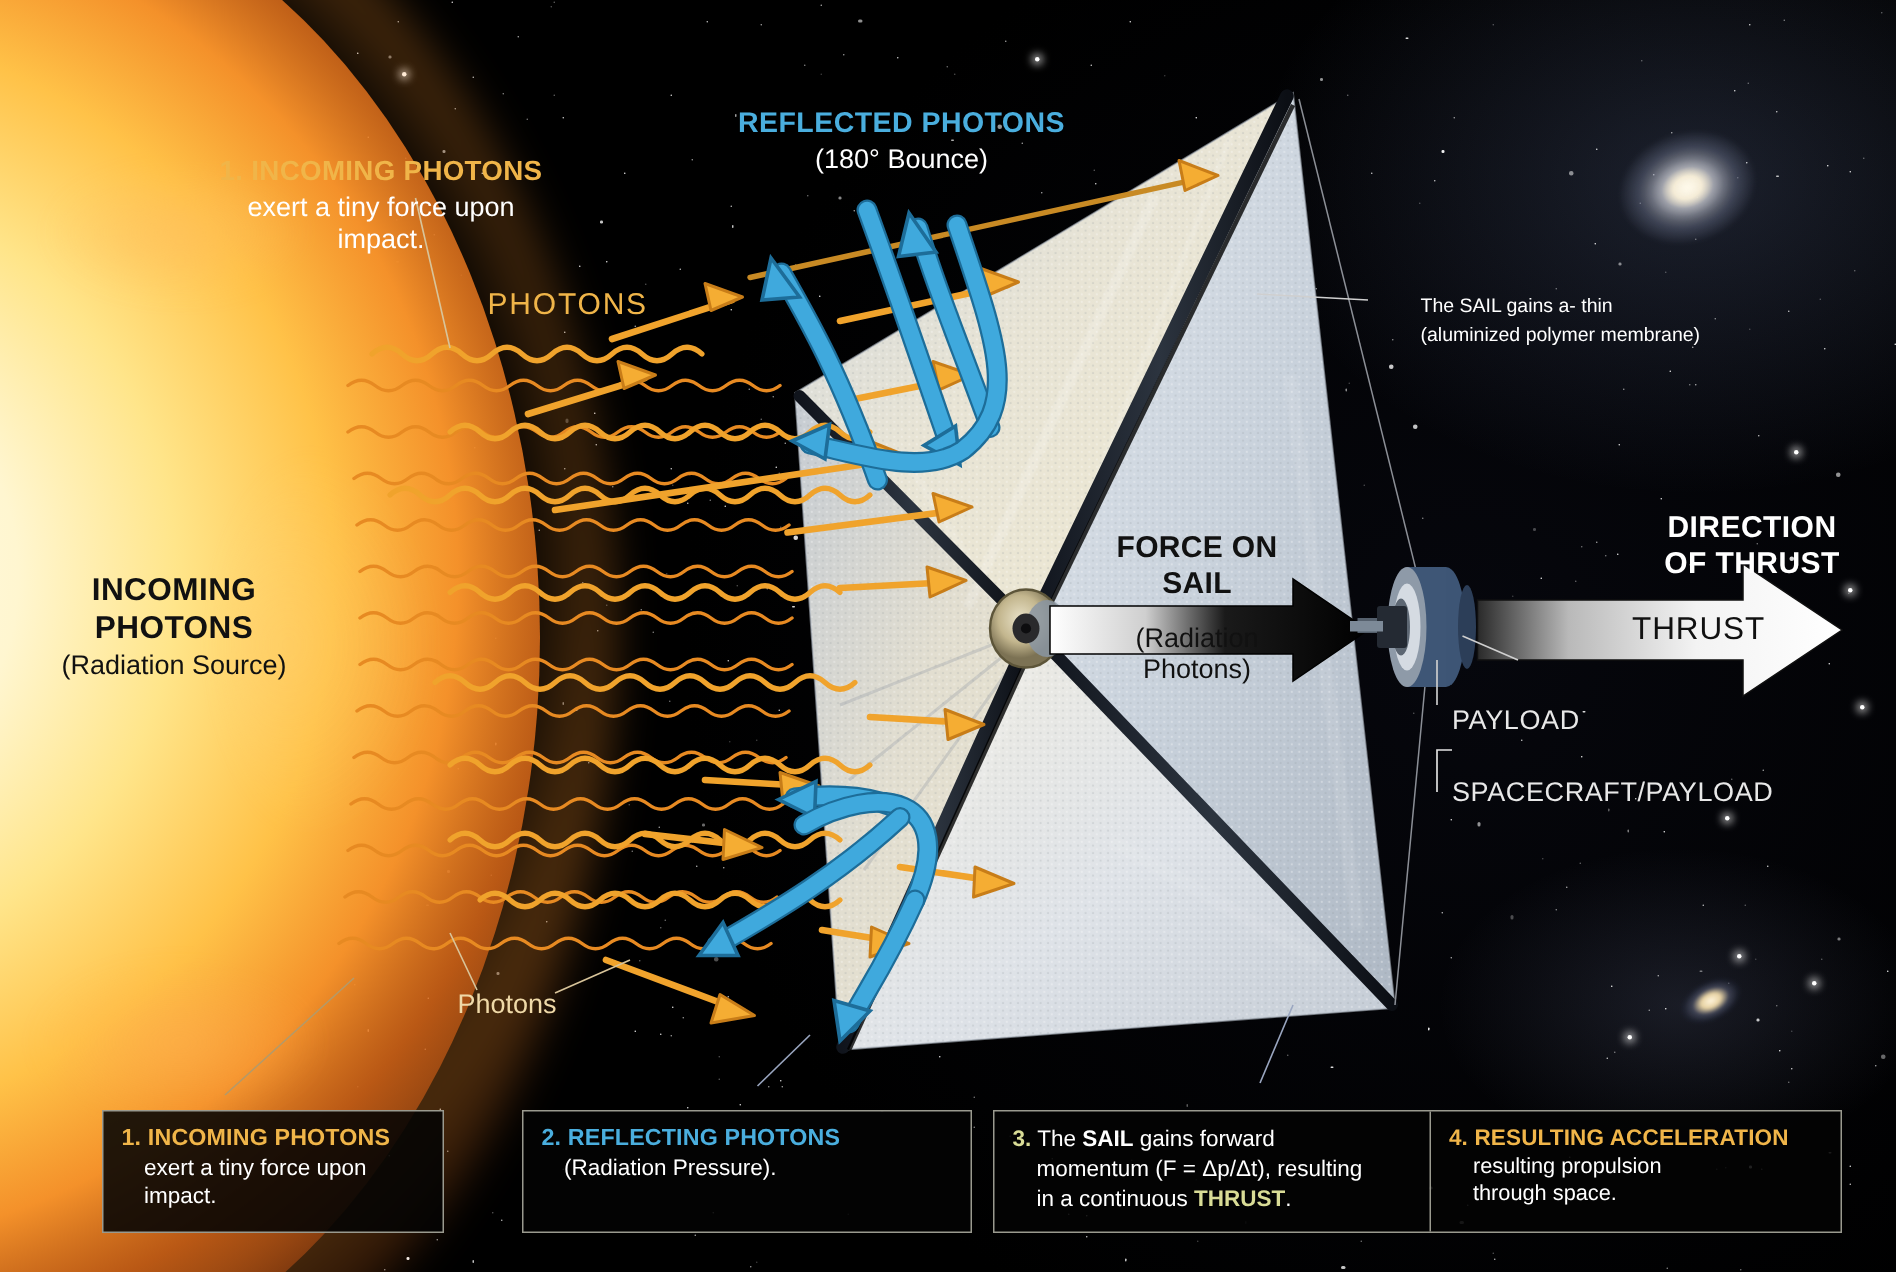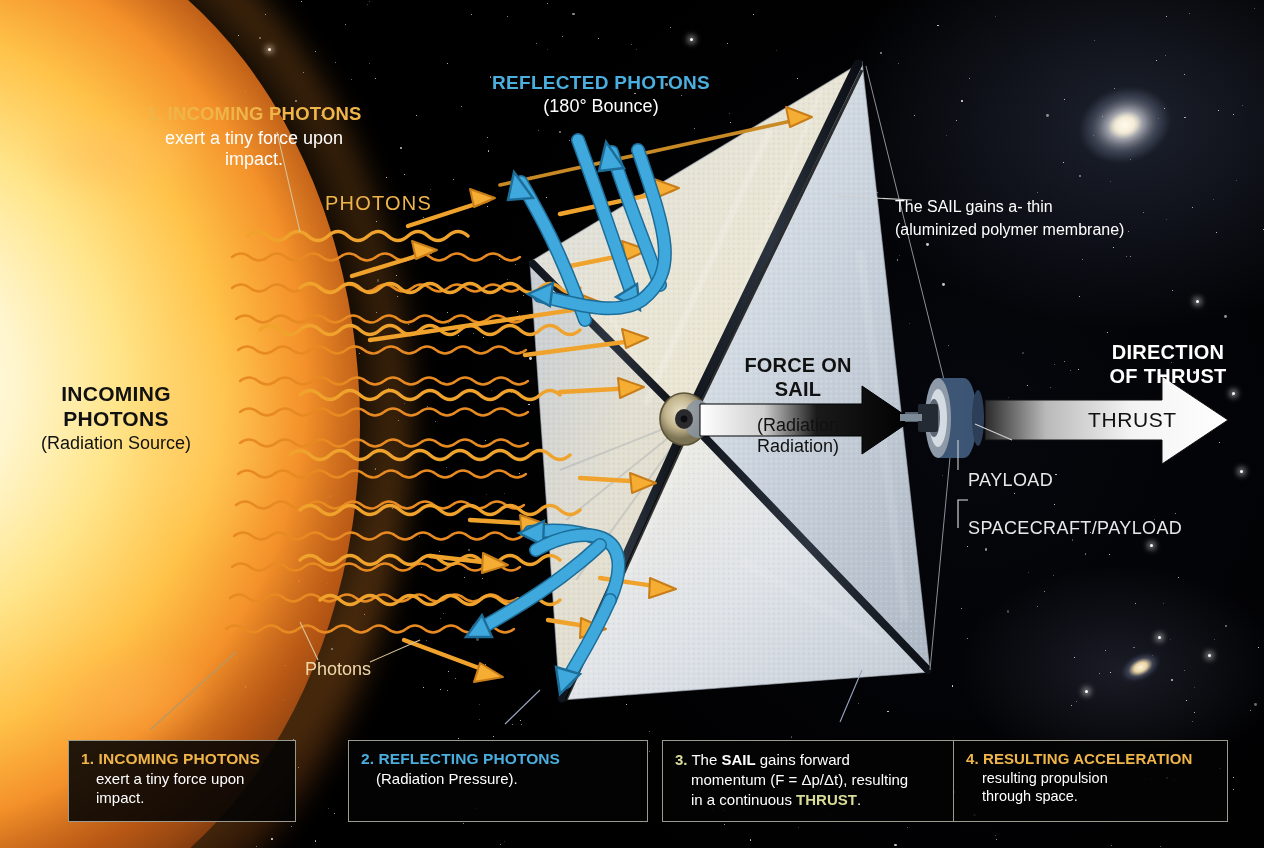--- a/index.html
+++ b/index.html
@@ -773,30 +773,30 @@
   <div class="lbl hd amber" style="left:325px;top:192px;font-size:20px;letter-spacing:1.2px;">PHOTONS</div>
 
   <div class="lbl" style="left:305px;top:659px;font-size:18px;color:#efd9a8;">Photons</div>
 
   <div class="lbl" style="left:486px;top:72px;width:230px;text-align:center;">
     <div class="hd cyan" style="font-size:19px;letter-spacing:.3px;">REFLECTED PHOTONS</div>
     <div style="font-size:18px;margin-top:2px;">(180° Bounce)</div>
   </div>
 
 
-  <div class="lbl" style="left:895px;top:195px;width:310px;font-size:16px;line-height:1.45;">
+  <div class="lbl" style="left:947px;top:195px;width:310px;font-size:13px;line-height:1.45;">
     <div>The SAIL gains a- thin</div>
     <div>(aluminized polymer membrane)</div>
   </div>
 
   <div class="lbl dark" style="left:723px;top:354px;width:150px;text-align:center;">
     <div class="hd" style="font-size:20px;letter-spacing:.2px;">FORCE ON</div>
     <div class="hd" style="font-size:20px;letter-spacing:.2px;">SAIL</div>
     <div style="font-size:18px;margin-top:14px;">(Radiation</div>
-    <div style="font-size:18px;">Radiation)</div>
+    <div style="font-size:18px;">Photons)</div>
   </div>
 
   <div class="lbl" style="left:1073px;top:341px;width:190px;text-align:center;">
     <div class="hd" style="font-size:20px;letter-spacing:.3px;">DIRECTION</div>
     <div class="hd" style="font-size:20px;letter-spacing:.3px;">OF THRUST</div>
   </div>
 
   <div class="lbl dark hd" style="left:1088px;top:408px;font-size:21px;letter-spacing:.6px;">THRUST</div>
 
   <div class="lbl hd" style="left:968px;top:470px;font-size:18px;letter-spacing:.4px;color:#e8e8e8;">PAYLOAD</div>

